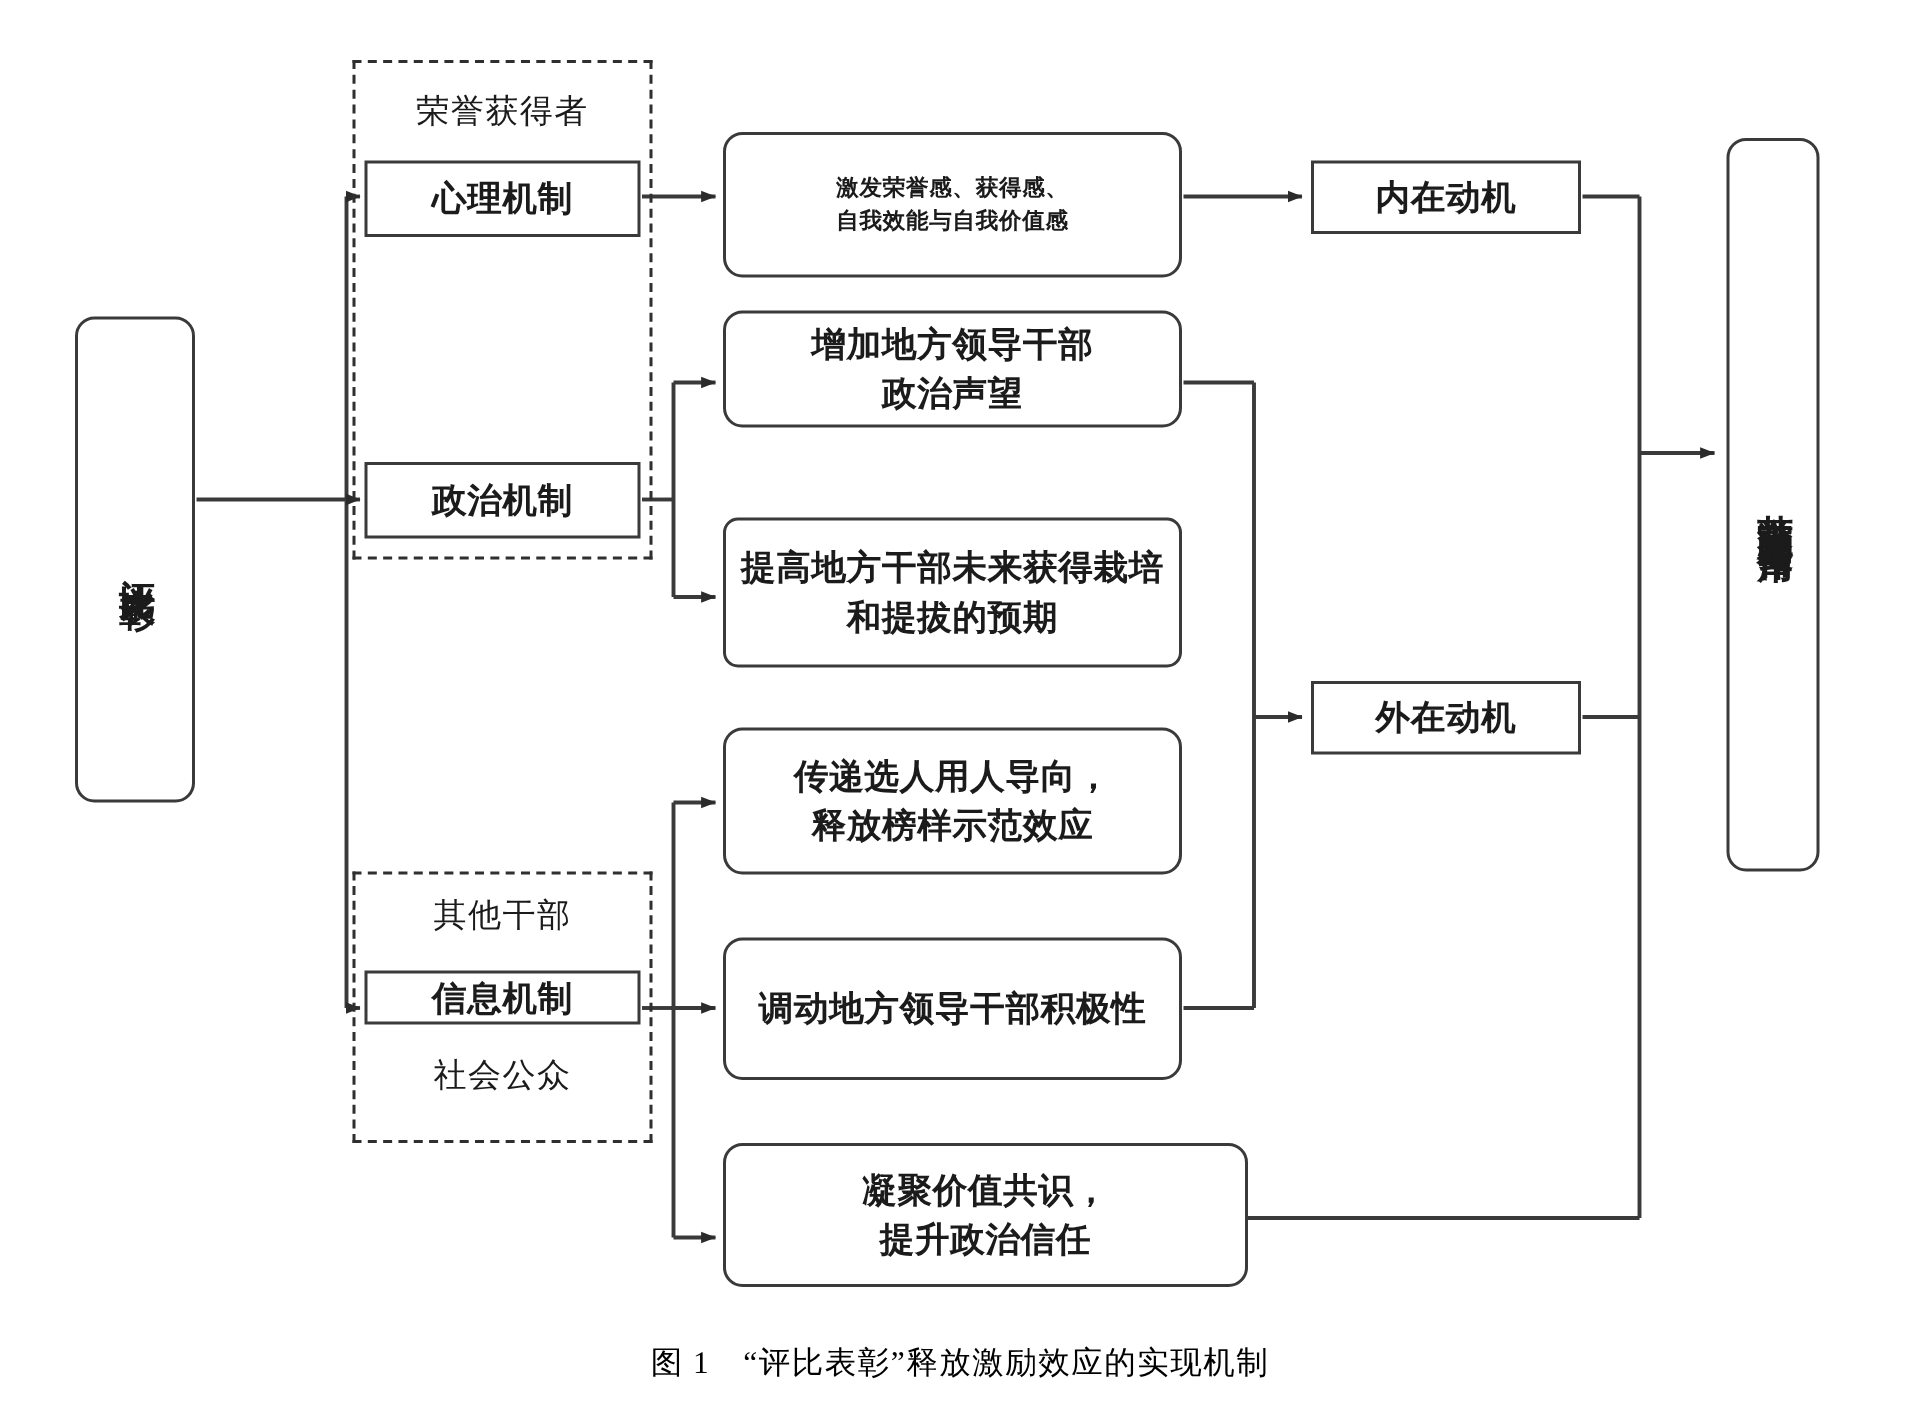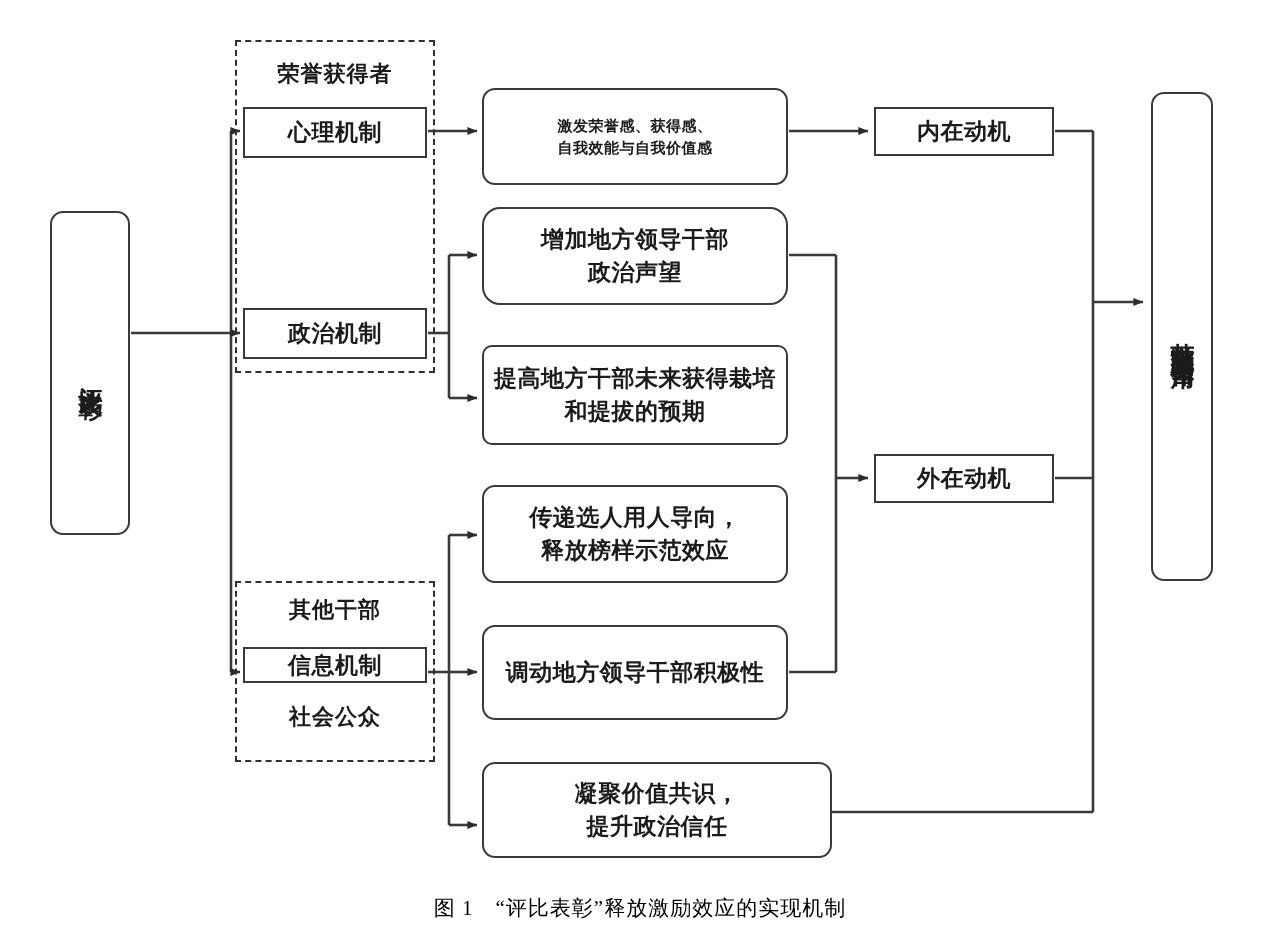--- a/index.html
+++ b/index.html
@@ -60,21 +60,21 @@
     box-sizing: border-box;
     border: 2.5px dashed #2f2f2f;
     background: transparent;
     z-index: 1;
   }
   .group-label {
     position: absolute;
     text-align: center;
     color: #1b1b1b;
     font-family: "Liberation Sans", "DejaVu Sans", sans-serif;
-    font-weight: 700;
+    font-weight: 400;
     letter-spacing: 1px;
     z-index: 2;
   }
   .caption {
     position: absolute;
     left: 0;
     width: 1280px;
     text-align: center;
     font-family: "Liberation Serif", "DejaVu Serif", serif;
     color: #000000;
@@ -152,21 +152,21 @@
 
   <div class="node sharp" style="left:243px; top:647px; width:184px; height:36px; font-size:23px;">
     <span class="txt">信息机制</span>
   </div>
 
   <div class="node rounded" style="left:482px; top:88px; width:306px; height:97px; font-size:15px;">
     <span class="txt">激发荣誉感、获得感、
 自我效能与自我价值感</span>
   </div>
 
-  <div class="node rounded" style="left:482px; top:207px; width:306px; height:98px; font-size:23px;border-radius:18px;">
+  <div class="node rounded" style="left:482px; top:207px; width:306px; height:78px; font-size:23px;">
     <span class="txt">增加地方领导干部
 政治声望</span>
   </div>
 
   <div class="node rounded" style="left:482px; top:345px; width:306px; height:100px; font-size:23px;border-radius:10px;">
     <span class="txt">提高地方干部未来获得栽培
 和提拔的预期</span>
   </div>
 
   <div class="node rounded" style="left:482px; top:485px; width:306px; height:98px; font-size:23px;">

